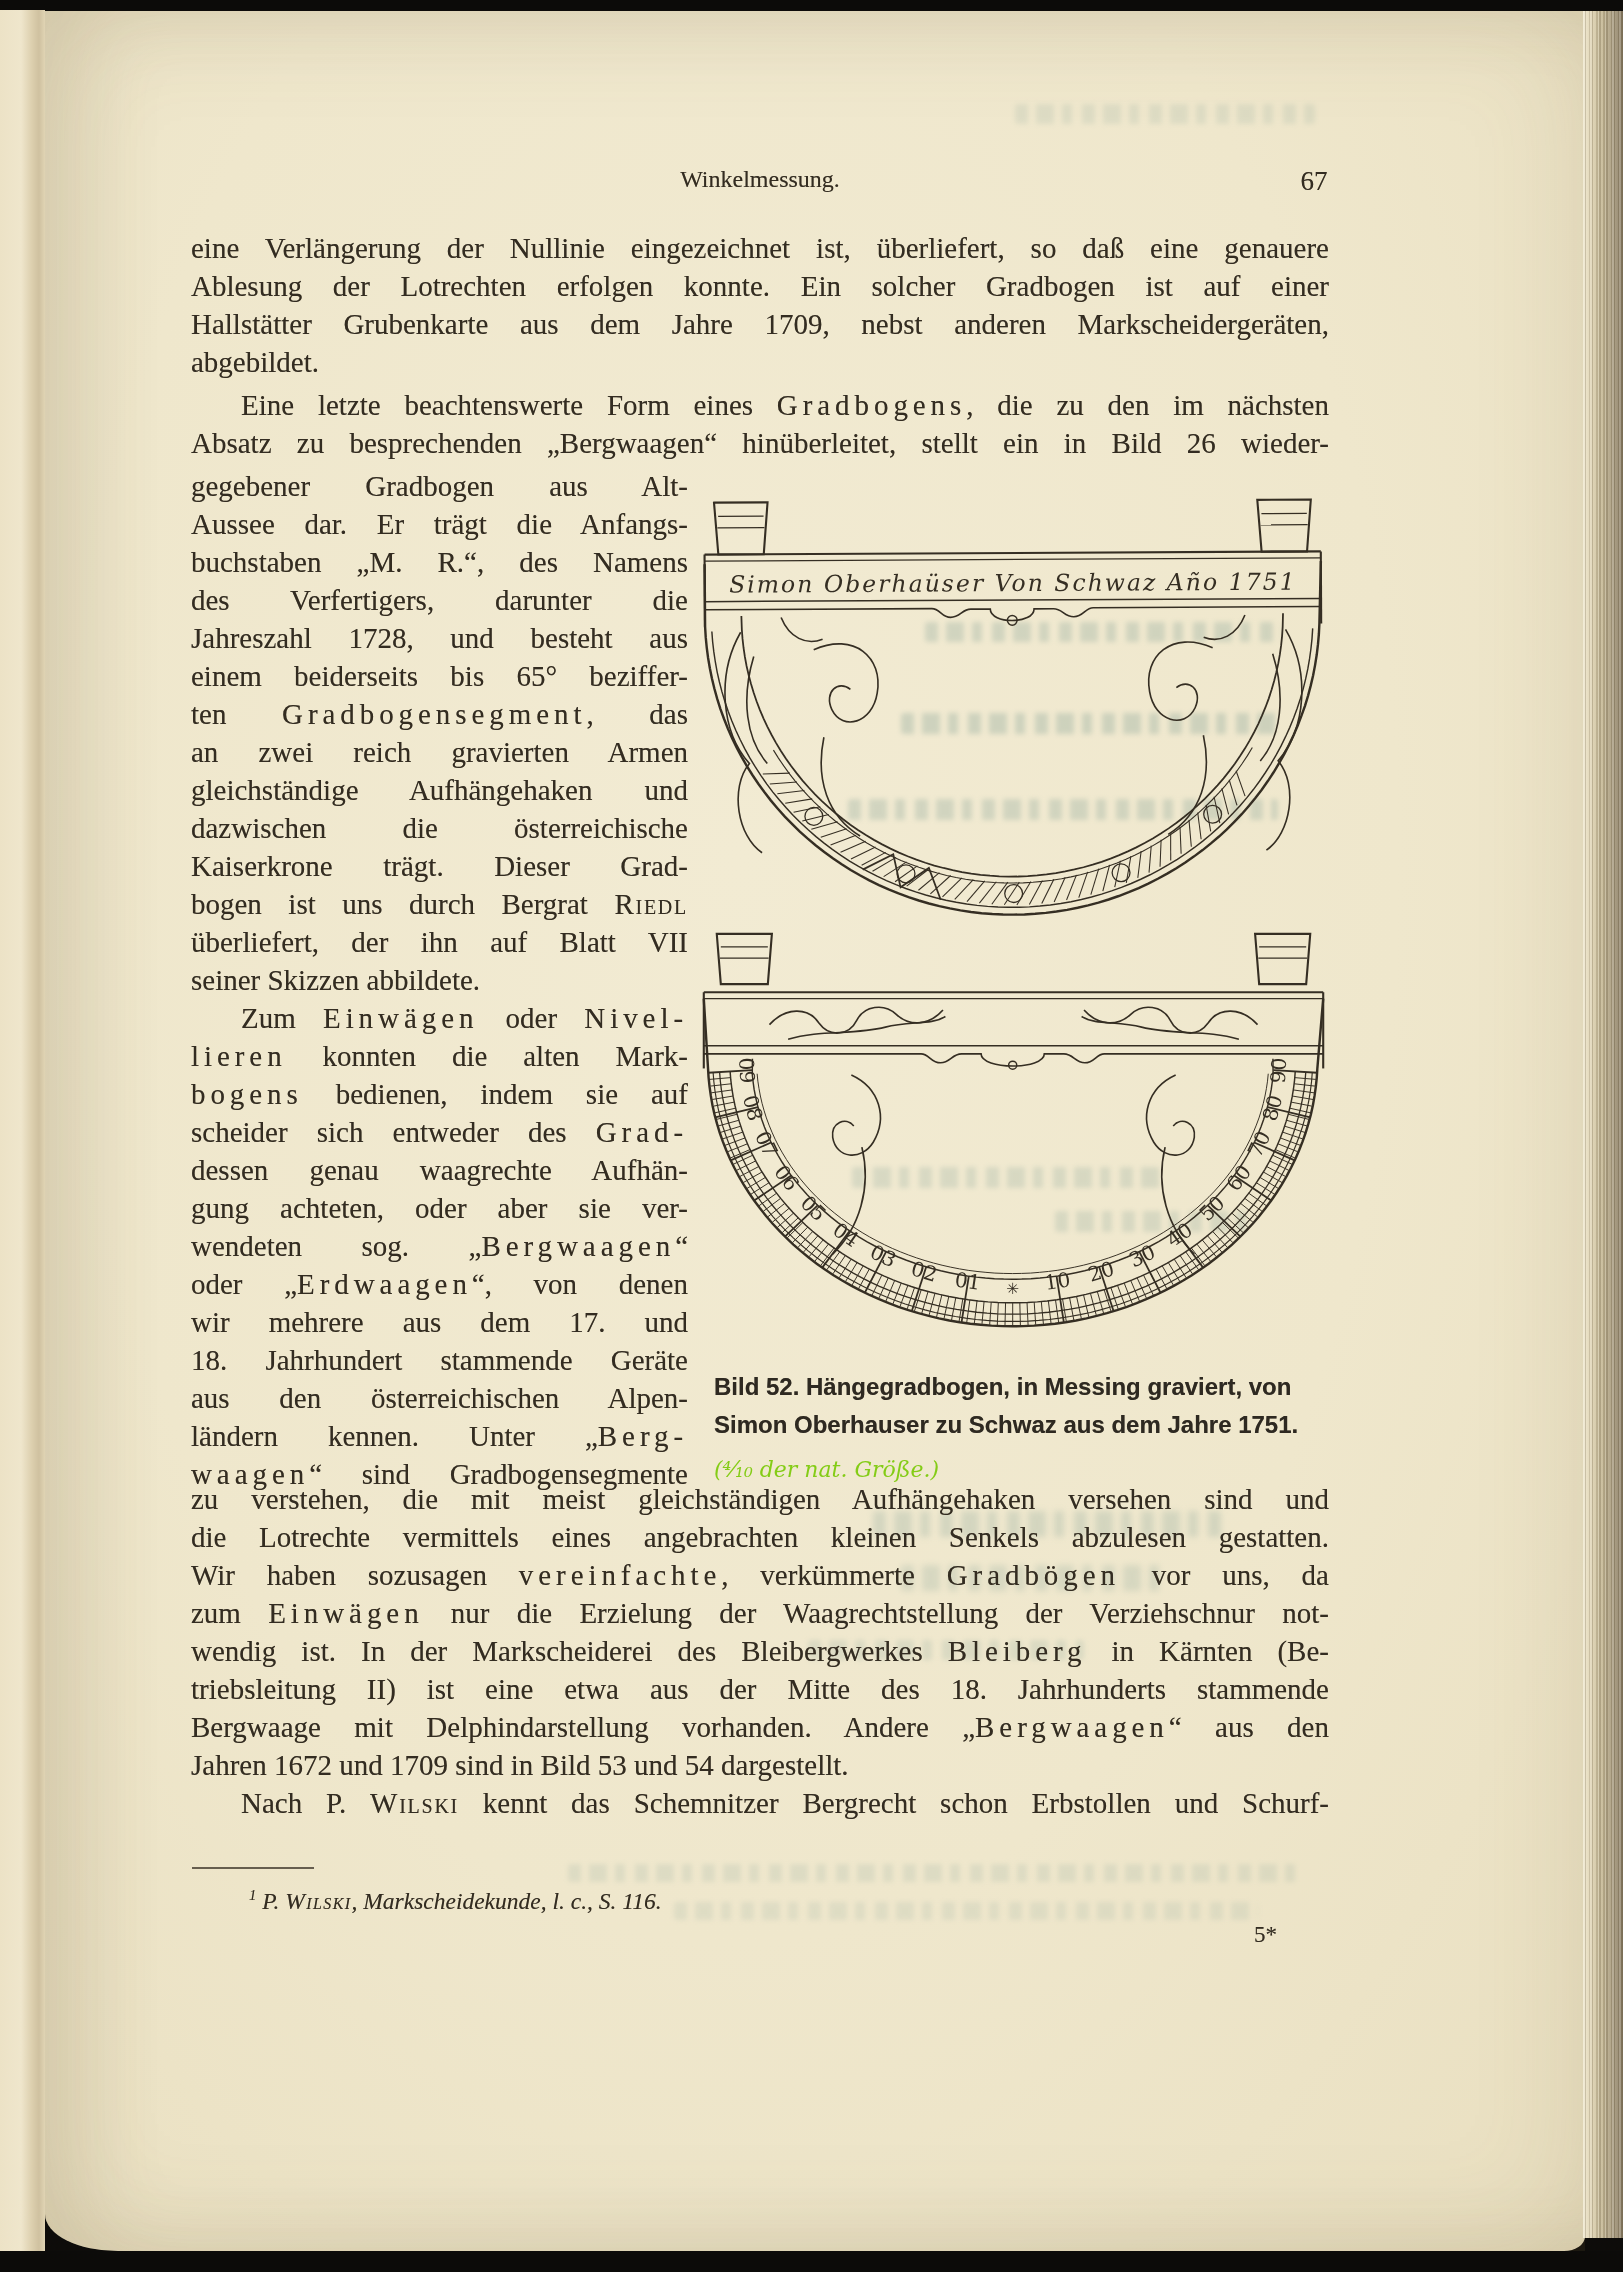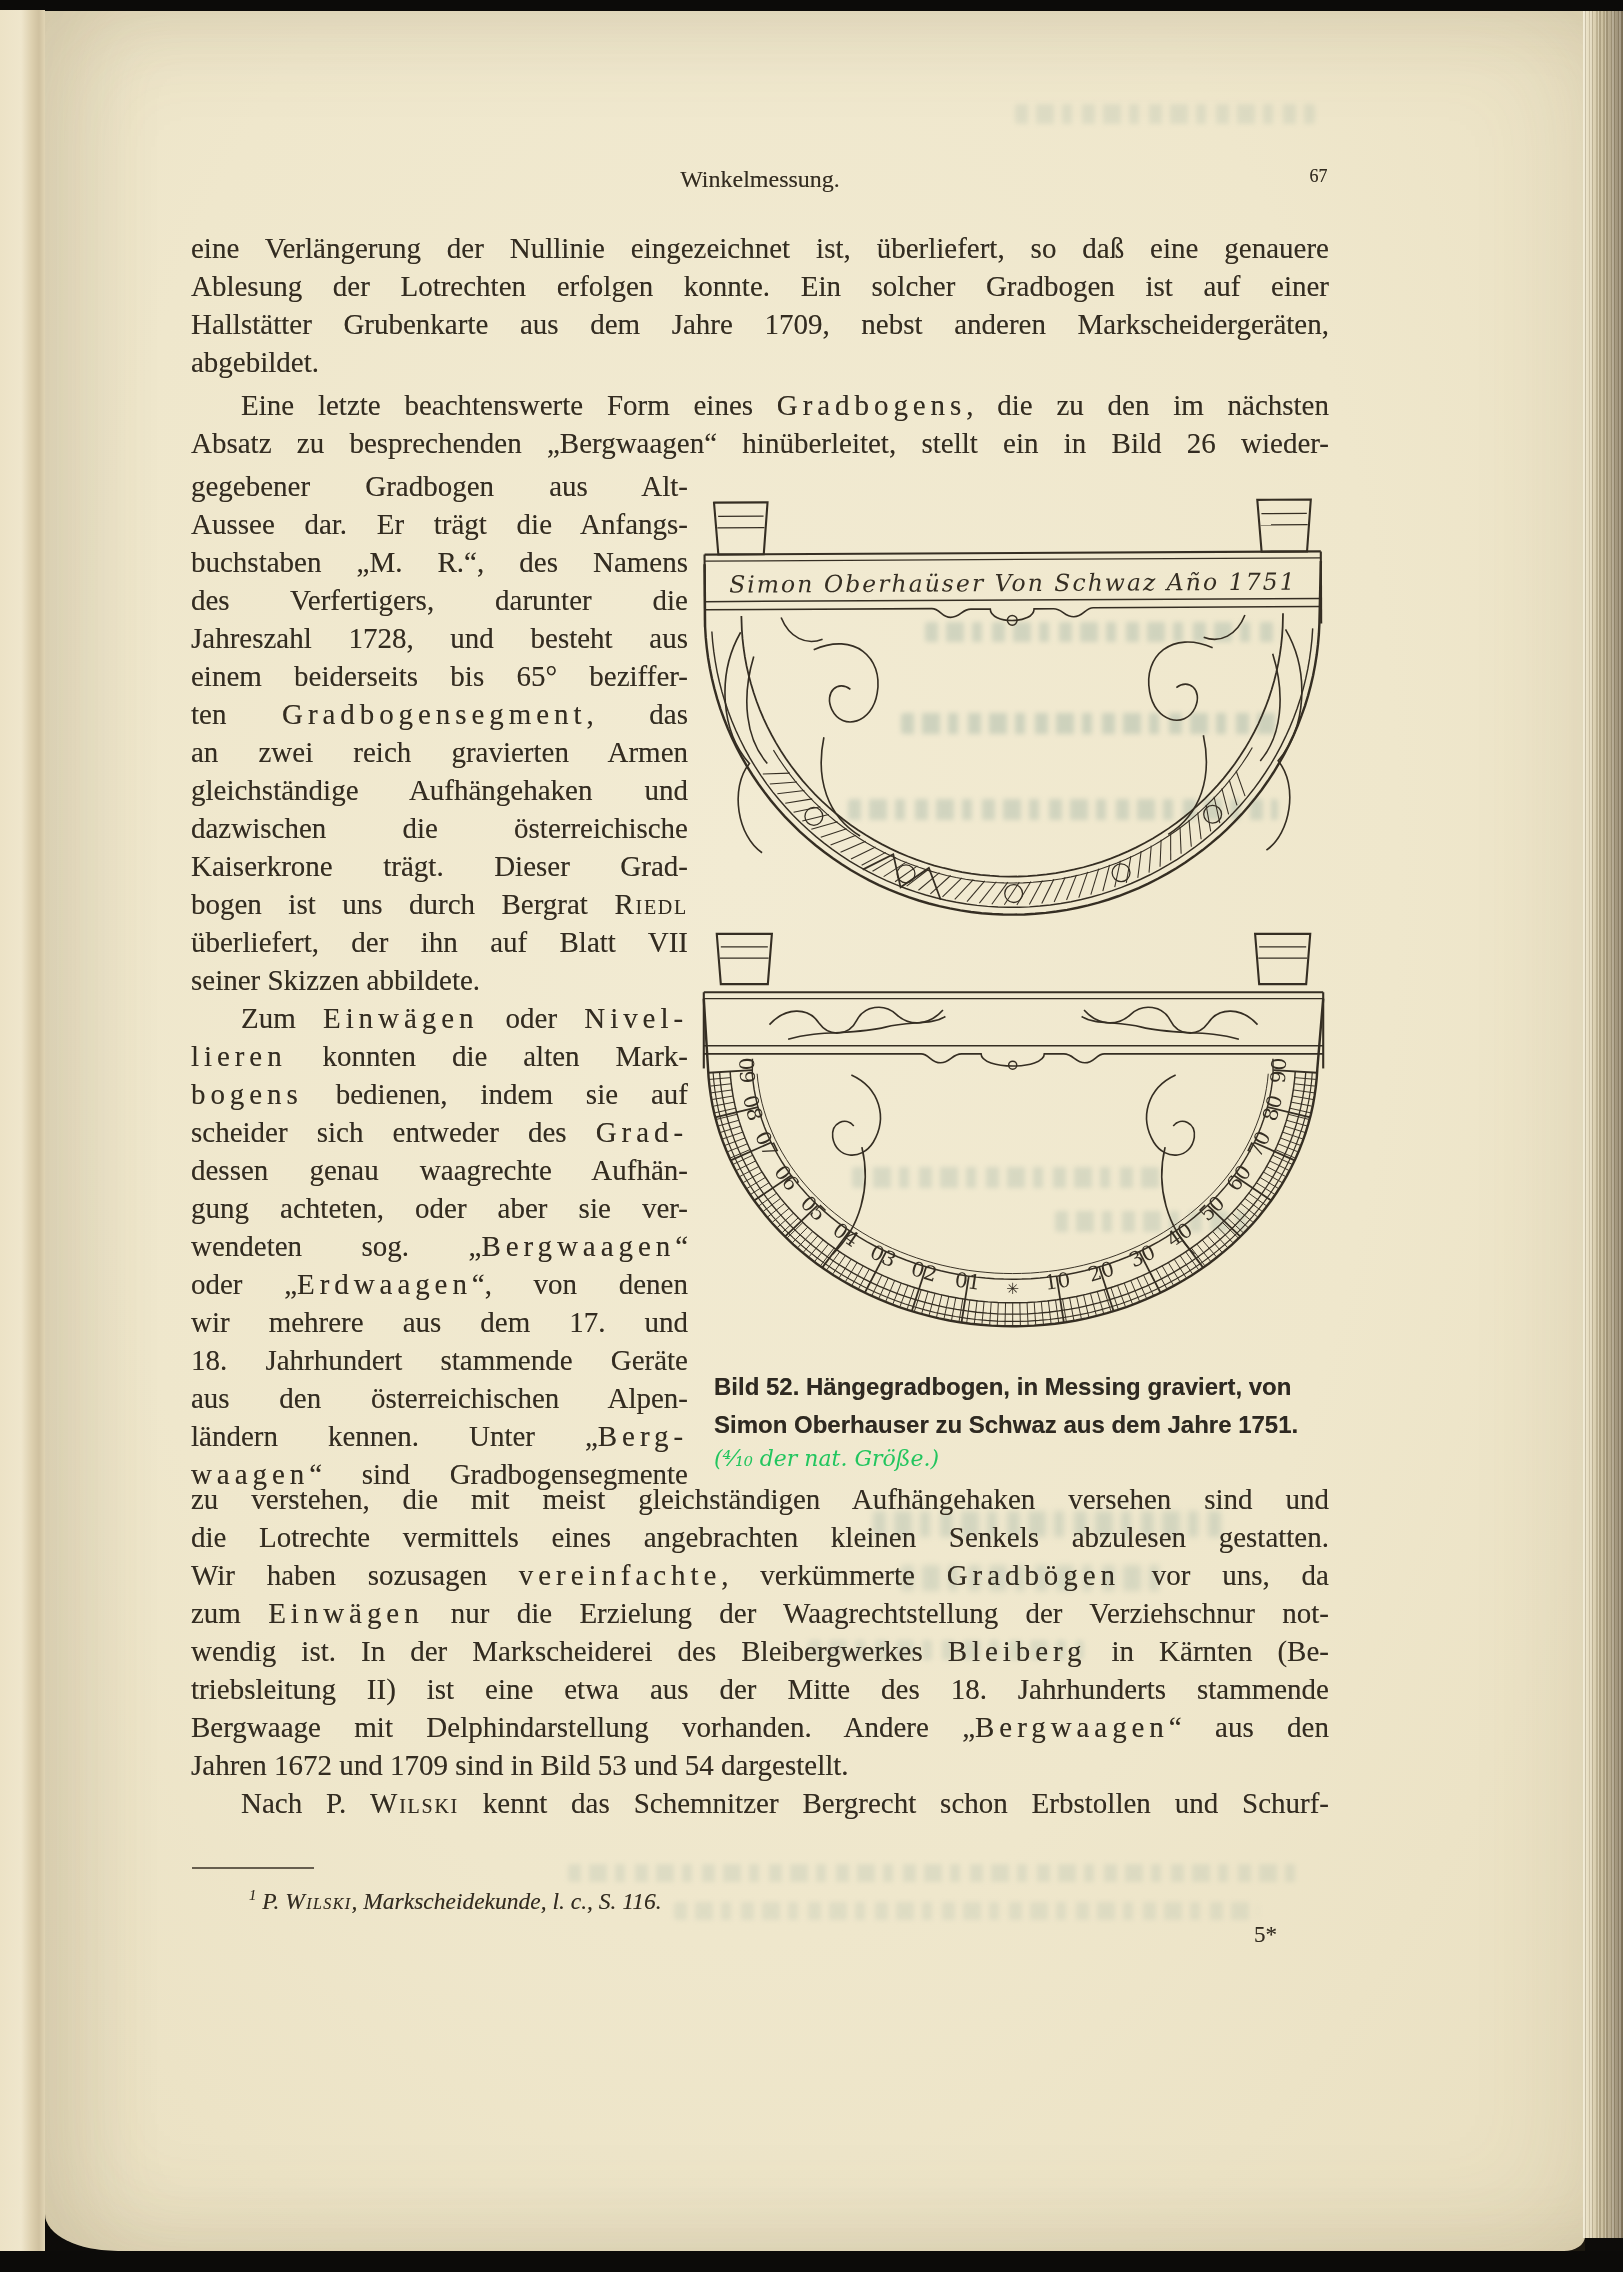--- a/index.html
+++ b/index.html
@@ -32,21 +32,21 @@
       text-shadow:0 0 0.6px rgba(51,44,33,.45);}
   .tl.nj{text-align-last:left;}
   .tl.ind{text-indent:50px;}
   .g{letter-spacing:.17em;}
   .sc{font-variant:small-caps;letter-spacing:.06em;}
   .sup{vertical-align:super;font-size:62%;line-height:0;}
 
   #header{position:absolute;left:191px;top:166px;width:1138px;height:41px;z-index:2;}
   #running-title{position:absolute;left:0;right:0;text-align:center;font-size:24px;
       text-shadow:0 0 0.6px rgba(51,44,33,.45);}
-  #page-num{position:absolute;right:1.6px;top:0;font-size:18px;text-shadow:0 0 0.6px rgba(51,44,33,.45);}
+  #page-num{position:absolute;right:1.6px;top:0;font-size:27px;text-shadow:0 0 0.6px rgba(51,44,33,.45);}
 
   #para-top{left:191px;top:229px;width:1138px;}
   #para-intro{left:191px;top:386px;width:1138px;}
   #col-left{left:191px;top:467px;width:497px;}
   #para-bottom{left:191px;top:1480px;width:1138px;}
   #footnote-rule{position:absolute;left:192px;top:1867px;width:122px;height:1.6px;background:#443c30;opacity:.8;z-index:2;}
   #footnote{left:191px;top:1885px;width:1138px;font-style:italic;}
   #footnote .tl{font-size:23.5px;line-height:32px;text-align-last:left;}
   #footnote .tl.ind{text-indent:58px;}
   #signature{position:absolute;left:1254px;top:1922px;font-size:23px;z-index:2;
@@ -57,21 +57,21 @@
   #fig-top{left:692px;top:493px;width:643px;height:433px;transform:rotate(-.3deg);}
   #fig-bot{left:692px;top:929px;width:643px;height:407px;}
   .inkline{stroke:#352e23;fill:none;}
   .inscr{font:italic 29px "DejaVu Serif",serif;letter-spacing:2.5px;fill:#352e23;}
   .slabel{font:25px "DejaVu Serif",serif;fill:#352e23;}
   .zmark{font:19px "DejaVu Sans",sans-serif;fill:#352e23;}
 
   #caption{position:absolute;left:714px;top:1368px;width:601px;text-align:left;z-index:2;}
   .cap-b{font-family:"Liberation Sans",sans-serif;font-weight:700;font-size:24px;line-height:38px;color:#2e2921;
       text-shadow:0 0 0.4px rgba(46,41,33,.5);}
-  .cap-i{font:italic 22px "DejaVu Serif",serif;margin-top:2px;color:#22c55e;}
+  .cap-i{font:italic 22px "DejaVu Serif",serif;margin-top:13px;color:#84cc16;}
 </style>
 </head>
 <body>
 
 <div id="scan">
   <div id="band-top"></div>
   <div id="flyleaf"></div>
 
   <div id="page">
     <div class="vignette"></div>

